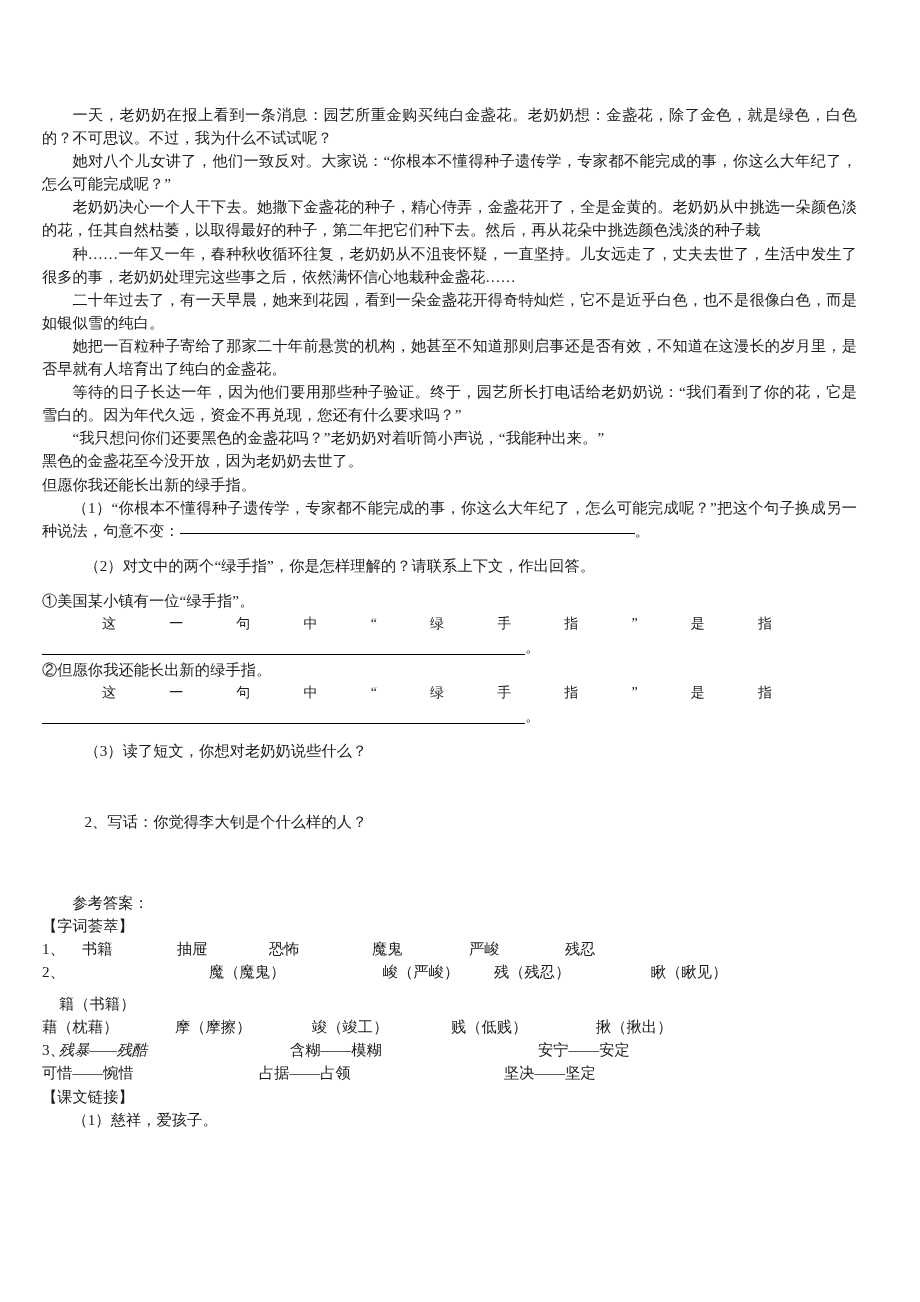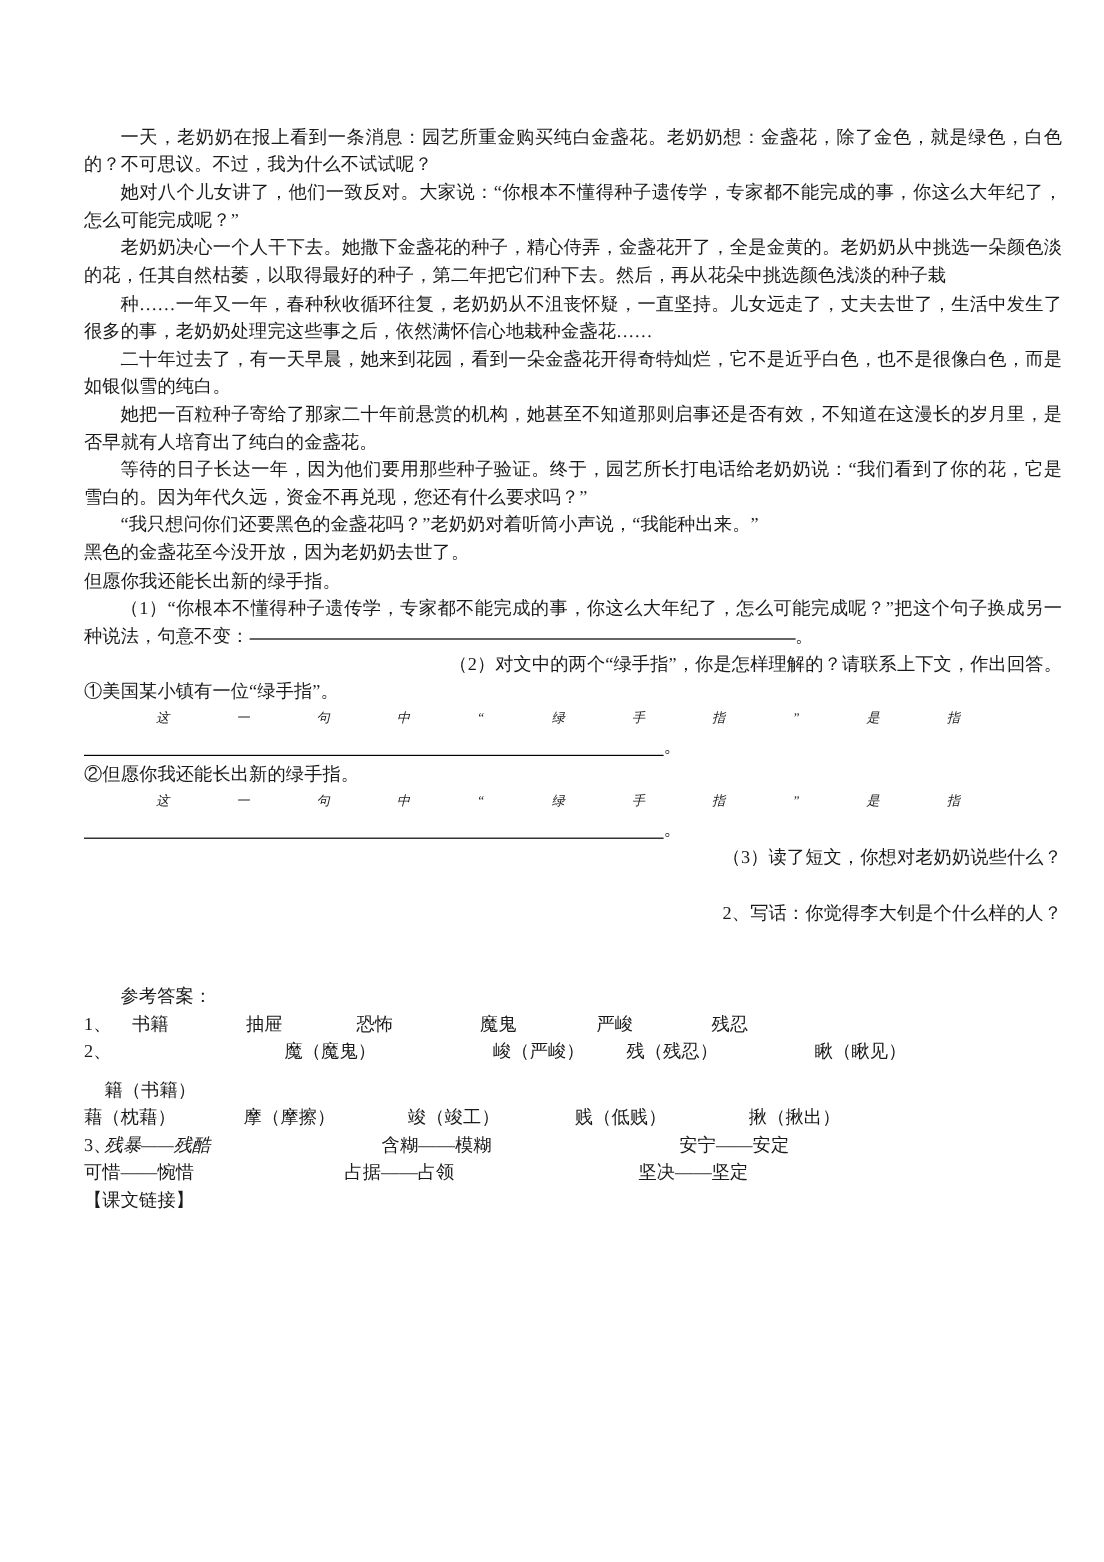--- a/index.html
+++ b/index.html
@@ -12,21 +12,21 @@
     height: 1302px;
     font-family: "Liberation Serif", "DejaVu Serif", serif;
     color: #1a1a1a;
     position: relative;
     overflow: hidden;
   }
   .page {
     width: 920px;
     height: 1302px;
     box-sizing: border-box;
-    padding: 103px 35px 0 70px;
+    padding: 103px 35px 0 42px;
     position: relative;
   }
   .doc {
     width: 815px;
   }
   
   p.para {
     margin: 0;
     font-size: 15.2px;
     line-height: 23.1px;
@@ -51,53 +51,51 @@
     margin: 0;
     font-size: 15.2px;
     line-height: 23.1px;
     text-align: justify;
     text-justify: inter-character;
     text-indent: 2em;
     letter-spacing: 0.1px;
     word-break: break-all;
   }
   p.qline-nowrap {
-    margin: 0;
+    margin: 12px;
     font-size: 15.2px;
     line-height: 23.1px;
     text-indent: 2em;
     letter-spacing: 0.1px;
     white-space: nowrap;
-    text-align: right;
   }
   
   .blank {
     height: 23.1px;
     line-height: 23.1px;
     font-size: 15.2px;
   }
   
   .rule-inline {
     display: inline-block;
     border-bottom: 1.4px solid #000;
     vertical-align: 2px;
     height: 12px;
   }
   
   p.spread {
     margin: 0;
-    font-size: 11px;
+    font-size: 14px;
     line-height: 23.1px;
     display: block;
     width: 670px;
     margin-left: 60px;
     text-align: justify;
     text-align-last: justify;
     text-justify: inter-character;
-    font-style: italic;
   }
   p.spread > span { display: inline-block; }
   
   .rule-line {
     height: 23.1px;
     line-height: 23.1px;
     position: relative;
     font-size: 15.2px;
   }
   .rule-line .bar {
@@ -193,20 +191,21 @@
   <p class="qline-nowrap">（3）读了短文，你想对老奶奶说些什么？</p>
 
   <div class="blank">&nbsp;</div>
 
   <p class="qline-nowrap">2、写话：你觉得李大钊是个什么样的人？</p>
 
   <div class="blank">&nbsp;</div>
   <div class="blank">&nbsp;</div>
 
   <p class="ans-indent">参考答案：</p>
+  <p class="bracket-head">【字词荟萃】</p>
 
   <div class="colrow">
     <span class="c" style="width:40px;">1、</span>
     <span class="c" style="width:95px;">书籍</span>
     <span class="c" style="width:92px;">抽屉</span>
     <span class="c" style="width:103px;">恐怖</span>
     <span class="c" style="width:97px;">魔鬼</span>
     <span class="c" style="width:96px;">严峻</span>
     <span class="c">残忍</span>
   </div>
@@ -235,15 +234,16 @@
     <span class="c">安宁——安定</span>
   </div>
 
   <div class="colrow">
     <span class="c" style="width:217px;">可惜——惋惜</span>
     <span class="c" style="width:245px;">占据——占领</span>
     <span class="c">坚决——坚定</span>
   </div>
 
   <p class="bracket-head">【课文链接】</p>
+  <p class="ans-indent">（1）慈祥，爱孩子。</p>
 
  </div>
 </div>
 
 </body></html>

